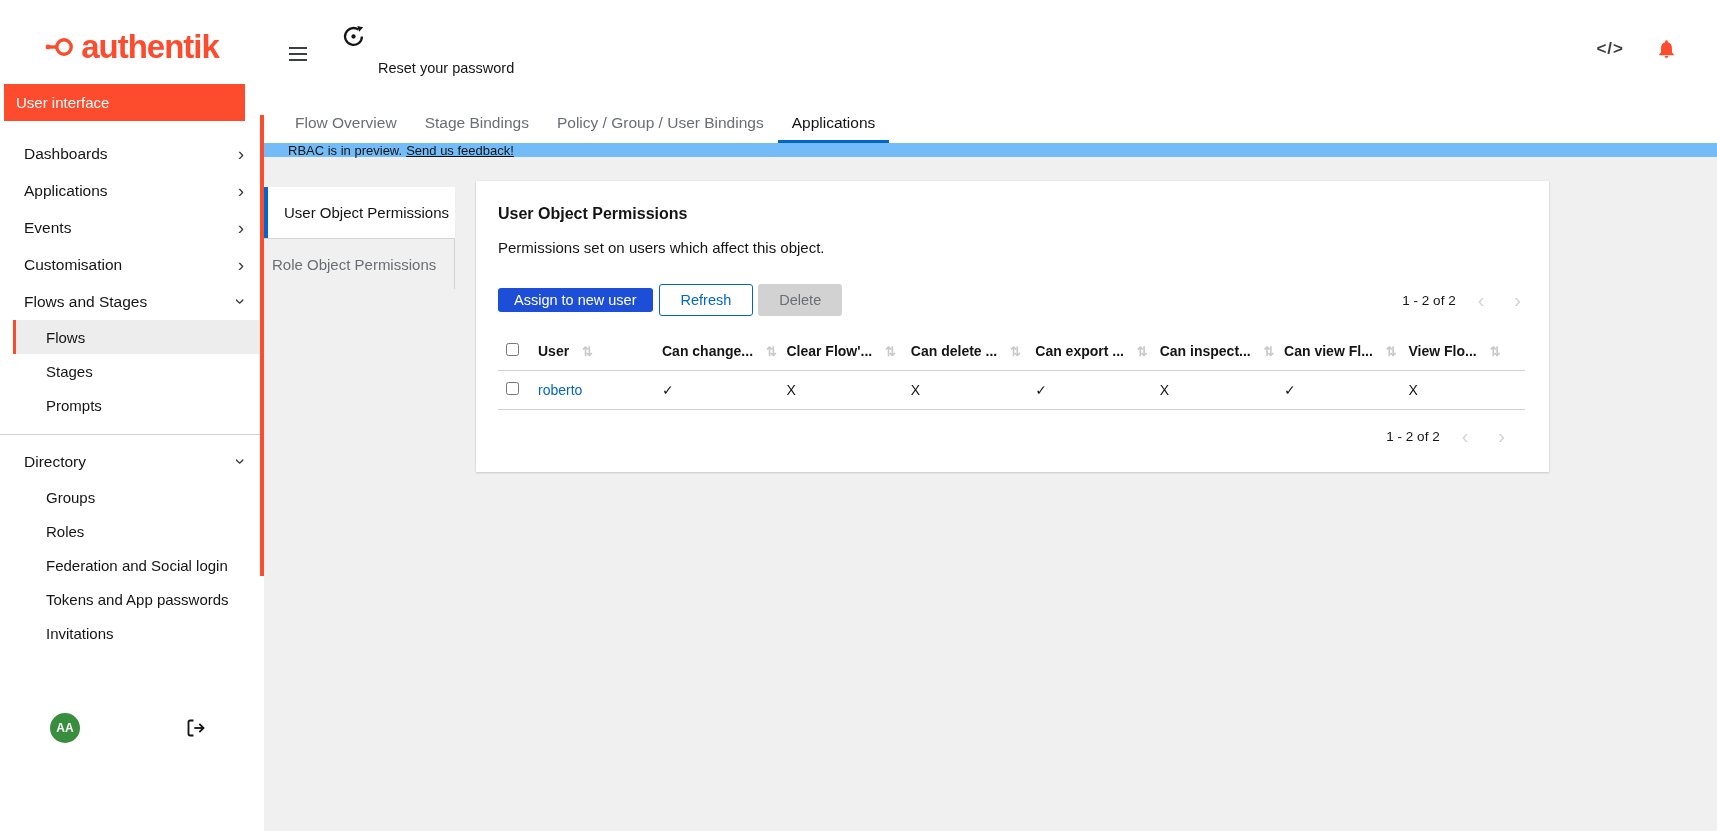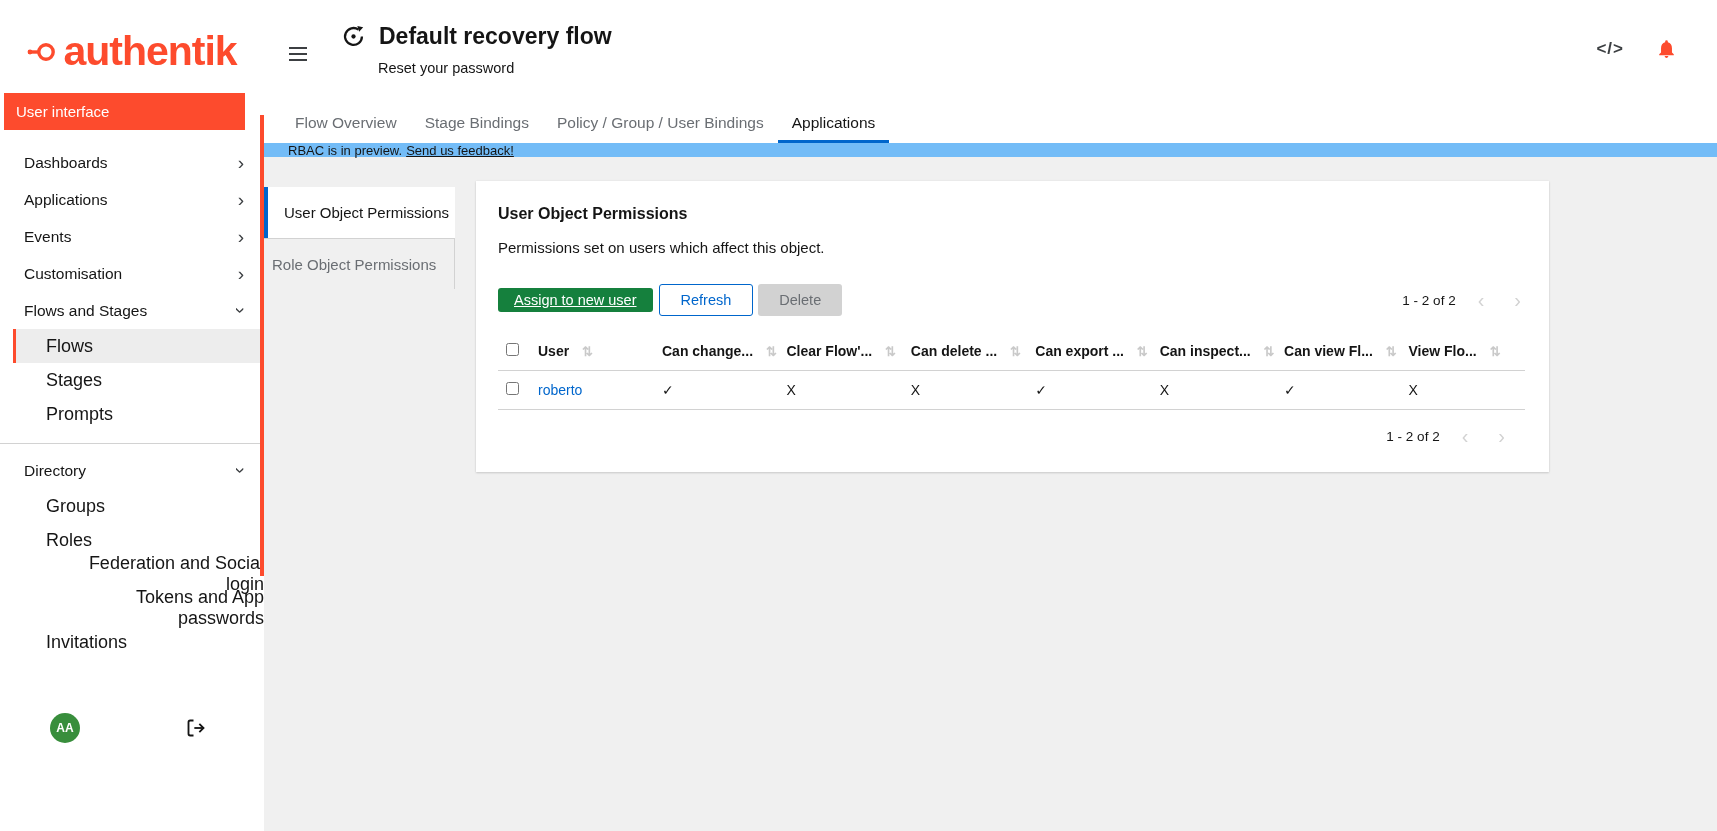--- a/index.html
+++ b/index.html
@@ -19,37 +19,37 @@
   }
   .active-stripe {
     position: absolute; right: 0; top: 115px; width: 4px; height: 461px;
     background: #fd4b2d;
   }
   .logo {
     display: flex; align-items: center; justify-content: center;
     gap: 6px; padding: 28px 0 18px 0; cursor: pointer;
   }
   .logo-text {
-    color: #fd4b2d; font-size: 41px; font-weight: 700; letter-spacing: -1px;
+    color: #fd4b2d; font-size: 33px; font-weight: 700; letter-spacing: -1px;
   }
   .section-banner {
     margin: 0 19px 0 4px; height: 37px; background: #fd4b2d; color: #fff;
     display: flex; align-items: center; padding-left: 12px; font-size: 15px;
     cursor: pointer;
   }
-  .nav { margin-top: 14px; text-align: right; }
+  .nav { margin-top: 14px; }
   .nav-group-header {
     height: 37px; display: flex; align-items: center; justify-content: space-between;
     padding: 0 20px 0 24px; font-size: 15.5px; cursor: pointer;
   }
   .chev { font-size: 19px; line-height: 1; color: #3c3f42; }
   .chev.down { display: inline-block; transform: rotate(90deg); }
   .nav-child {
     height: 34px; margin-left: 13px; display: flex; align-items: center;
-    padding-left: 33px; font-size: 18px; cursor: pointer;
+    padding-left: 33px; font-size: 15px; cursor: pointer;
   }
   .nav-child.active {
     background: #ededed; box-shadow: inset 3px 0 0 #fd4b2d;
   }
   .nav-divider { border: none; border-top: 1px solid #d2d2d2; margin: 12px 0 8px 0; }
   .sidebar-footer {
     position: absolute; bottom: 88px; left: 0; width: 100%;
     display: flex; align-items: center; justify-content: space-between;
     padding: 0 58px 0 50px;
   }
@@ -109,21 +109,21 @@
   .card {
     width: 1073px; margin-left: 21px; background: #fff;
     box-shadow: 0 1px 2px rgba(3,3,3,0.15), 0 0 2px rgba(3,3,3,0.06);
     padding: 24px 24px 26px 22px;
   }
   .card-title { font-size: 16px; font-weight: 700; }
   .card-desc { font-size: 15px; margin-top: 16px; }
 
   .toolbar { display: flex; align-items: center; margin-top: 28px; }
   .btn { font-family: inherit; font-size: 14.5px; cursor: pointer; border-radius: 3px; }
-  .btn-primary { background: #15803d; color: #fff; border: none; padding: 4px 16px; text-decoration: underline; }
+  .btn-primary { background: #1d4ed8; color: #fff; border: none; padding: 4px 16px; }
   .btn-secondary { background: #fff; color: #0066cc; border: 1px solid #0066cc; padding: 7px 21px; margin-left: 6px; }
   .btn-disabled { background: #d2d2d2; color: #6a6e73; border: none; padding: 8px 21px; margin-left: 5px; cursor: default; }
 
   .pagination { margin-left: auto; display: flex; align-items: center; font-size: 13.5px; }
   .pagination.bottom { margin-top: 16px; justify-content: flex-end; padding-right: 16px; }
   .pg-chev {
     background: none; border: none; color: #d2d2d2; font-size: 20px; line-height: 1;
     cursor: pointer; padding: 0 4px;
   }
   .pg-chev.first { margin-left: 18px; }
@@ -234,21 +234,20 @@
           <span></span>
           <span></span>
       </button>
       <div class="title-block">
         <div class="title-row">
           <svg width="27" height="27" viewBox="0 0 24 24">
             <path d="M19.5 12a7.5 7.5 0 1 1-3.1-6.1" fill="none" stroke="#151515" stroke-width="2"></path>
             <path d="M15.4 2.6 l5.2 1.2 -3.6 3.9 z" fill="#151515"></path>
             <circle cx="12" cy="12" r="1.9" fill="#151515"></circle>
           </svg>
-          <h1 class="page-title">Default recovery flow</h1>
         </div>
         <div class="page-subtitle">Reset your password</div>
       </div>
       <div class="header-actions">
         <span class="code-icon">&lt;/&gt;</span>
         <button class="bell-btn">
           <svg width="21" height="22" viewBox="0 0 24 24" fill="#fd4b2d">
             <path d="M12 22.2c1.15 0 2.08-.93 2.08-2.08H9.92c0 1.15.93 2.08 2.08 2.08zm6.25-6.25V11c0-3.2-1.7-5.88-4.69-6.59v-.71a1.56 1.56 0 0 0-3.12 0v.71C7.45 5.12 5.75 7.79 5.75 11v4.95L3.67 18.03v1.04h16.66v-1.04l-2.08-2.08z"></path>
           </svg>
         </button>

